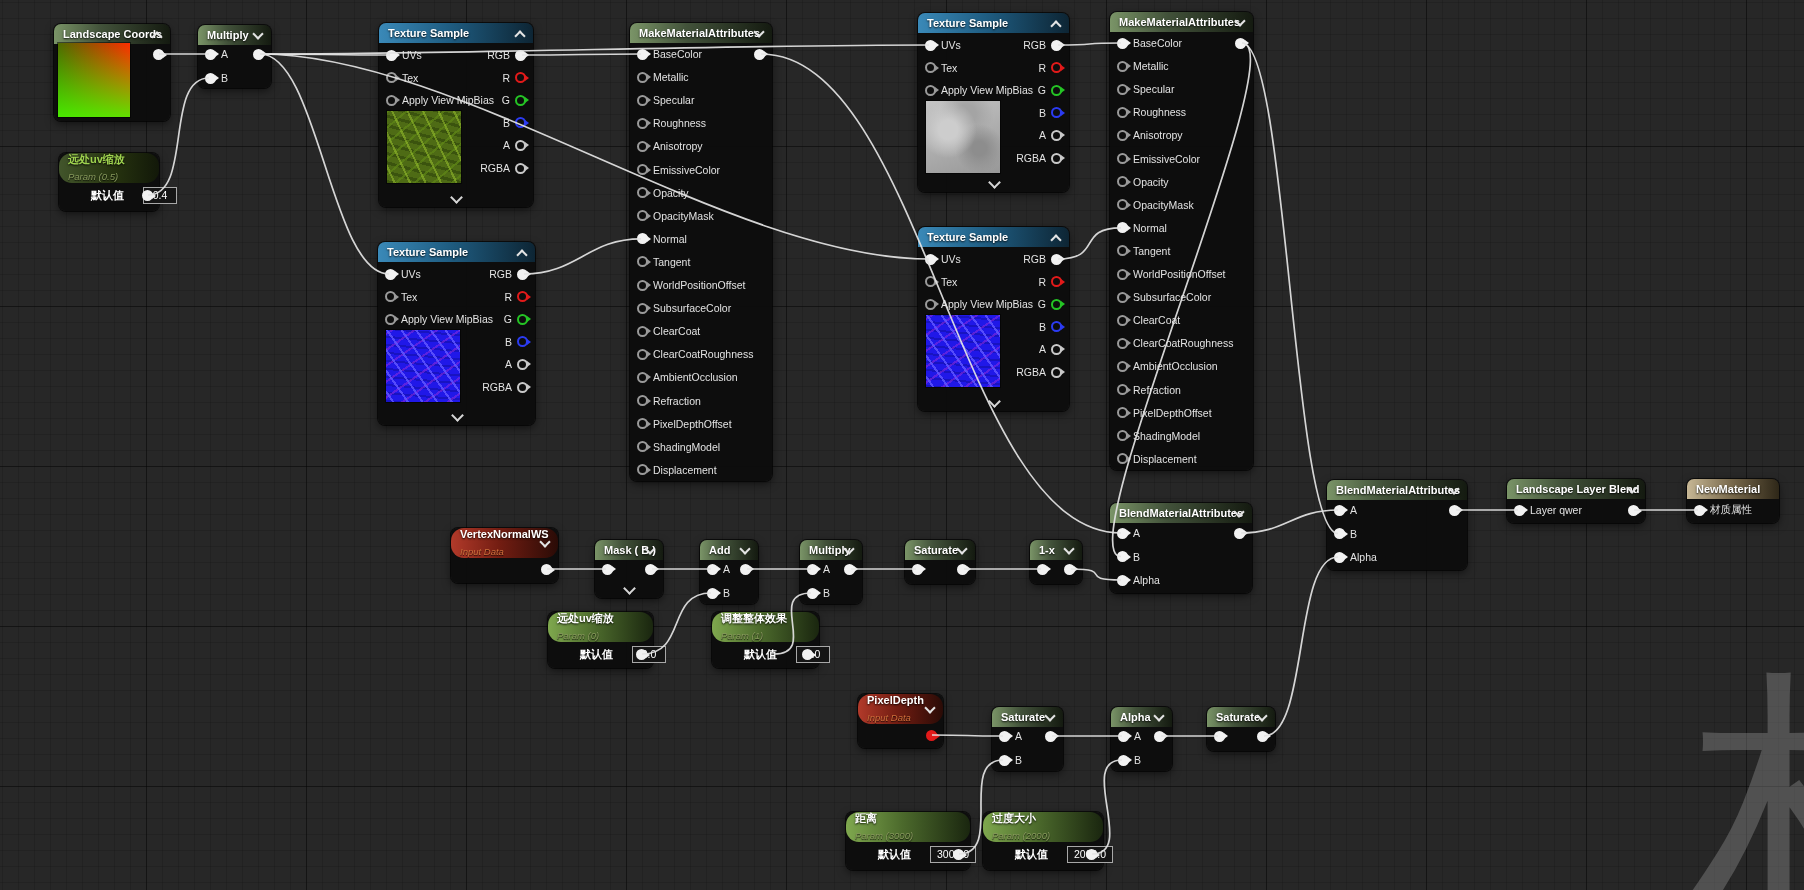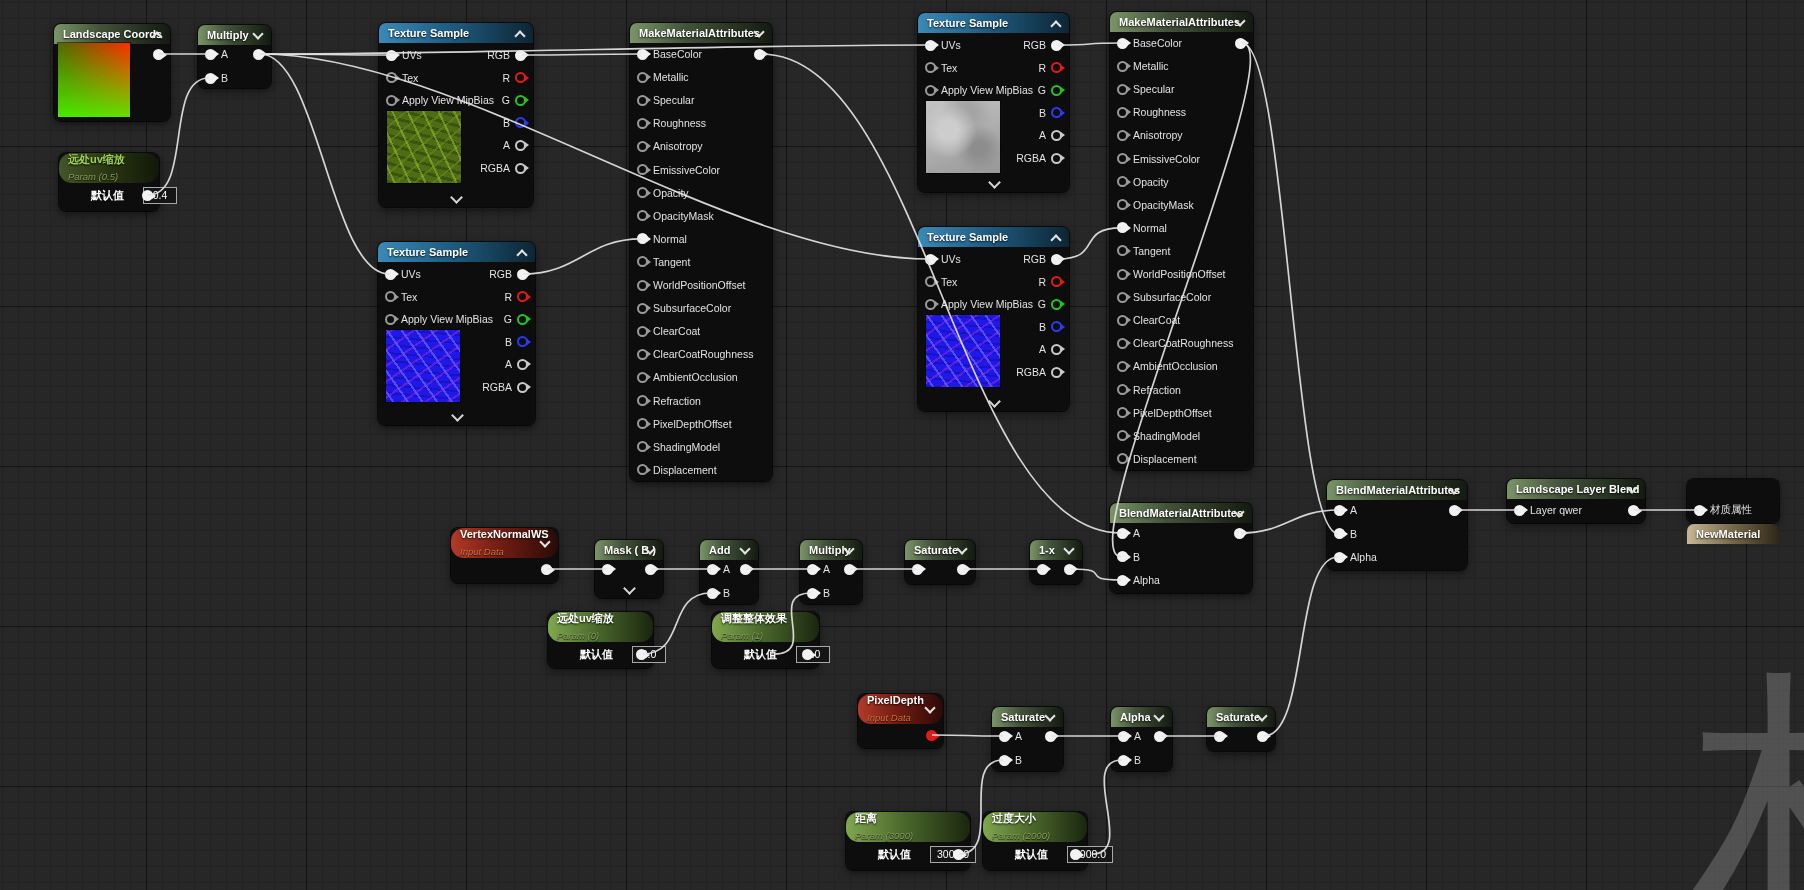--- a/index.html
+++ b/index.html
@@ -32,21 +32,21 @@
   }
   .nhead.two{height:30px;flex-direction:column;align-items:flex-start;justify-content:space-between;line-height:1.15;border-radius:13px;}
   .ntitle{font-size:11px;font-weight:bold;color:#fff;text-shadow:0 1px 2px rgba(0,0,0,.9);white-space:nowrap;}
   .nsub{font-size:9.5px;font-style:italic;color:#87995c;text-shadow:0 1px 1px rgba(0,0,0,.8);white-space:nowrap;}
   .nsub.red{color:#d0703c;}
   .h-blue {background:linear-gradient(90deg,#3a89b8 0%,#1f5d82 45%,#0d2534 100%);}
   .h-green{background:linear-gradient(90deg,#7a9467 0%,#42523a 40%,#141a10 100%);}
   .h-param{background:linear-gradient(90deg,#7fa84e 0%,#4c6a2c 45%,#1a260f 100%);}
   .h-param-dark{background:linear-gradient(90deg,#42552b 0%,#26330f 55%,#121809 100%);}
   .h-red  {background:linear-gradient(90deg,#b23a2a 0%,#731d12 45%,#2a0b06 100%);}
-  .h-tan  {background:linear-gradient(90deg,#c7b795 0%,#76674a 50%,#2e2718 100%);margin-top:45px;}
+  .h-tan  {background:linear-gradient(90deg,#c7b795 0%,#76674a 50%,#2e2718 100%);}
   .hchev{position:absolute;right:9px;width:6px;height:6px;border-right:2px solid #e4e4e4;border-bottom:2px solid #e4e4e4;}
   .hchev.down{top:5px;transform:rotate(45deg);}
   .hchev.up{top:9px;transform:rotate(-135deg);}
   .nhead.two .hchev.down{top:10px;}
   .bchev{position:absolute;bottom:5px;left:50%;margin-left:-4px;width:7px;height:7px;
          border-right:2px solid #d6d6d6;border-bottom:2px solid #d6d6d6;transform:rotate(45deg);}
   .prow{position:absolute;display:flex;align-items:center;gap:5px;height:18px;
         font-size:10.5px;color:#e2e2e2;white-space:nowrap;left:7px;}
   .prow.right{left:auto;right:7px;flex-direction:row-reverse;}
   .pin{position:relative;width:7px;height:7px;border:2px solid var(--pc,#b9b9b9);border-radius:50%;flex:none;background:transparent;}
@@ -687,21 +687,21 @@
         <div class="nhead h-param two">
           <span class="ntitle">距离</span>
           <span class="nsub">Param (3000)</span>
         </div>
         <div class="vrow" style="top: 33px;">
           <span class="vlabel">默认值</span>
           <span class="vbox">3000.0</span>
         </div>
         <span class="pin filled outpin" style="--pc: #f2f2f2; top: 37px;"></span>
       </div>
-      <div class="node" style="left: 983px; top: 812px; width: 104px; height: 58px;">
+      <div class="node" style="left: 983px; top: 812px; width: 120px; height: 58px;">
         <div class="nhead h-param two">
           <span class="ntitle">过度大小</span>
           <span class="nsub">Param (2000)</span>
         </div>
         <div class="vrow" style="top: 33px;">
           <span class="vlabel">默认值</span>
           <span class="vbox">2000.0</span>
         </div>
         <span class="pin filled outpin" style="--pc: #f2f2f2; top: 37px;"></span>
       </div>

